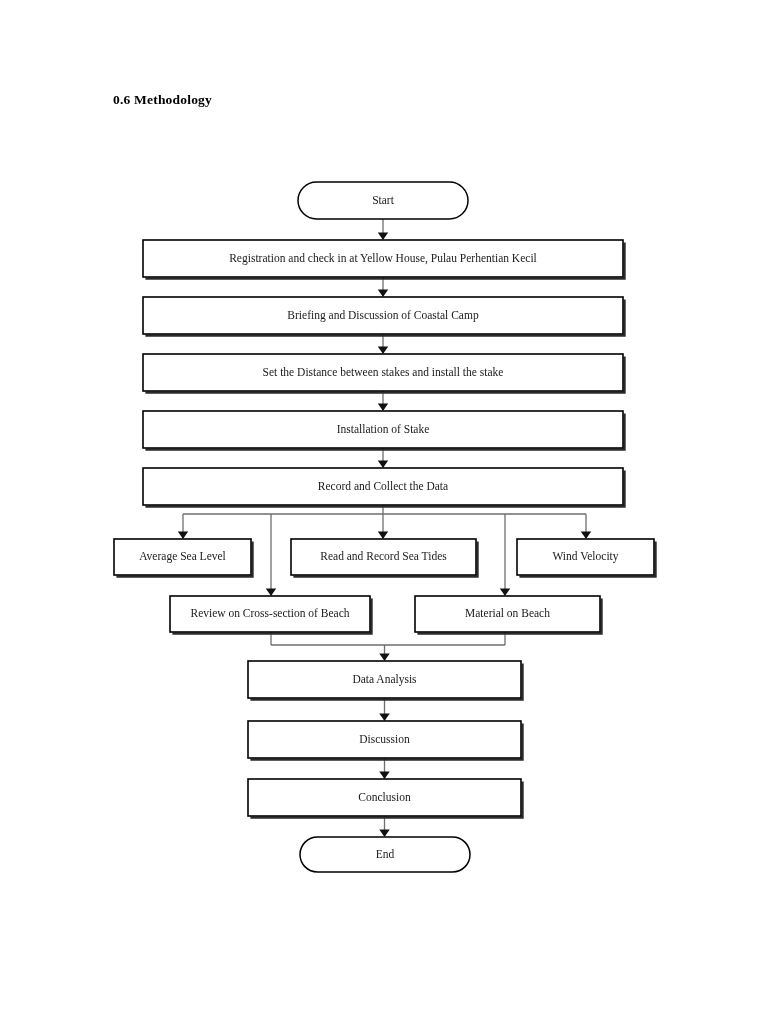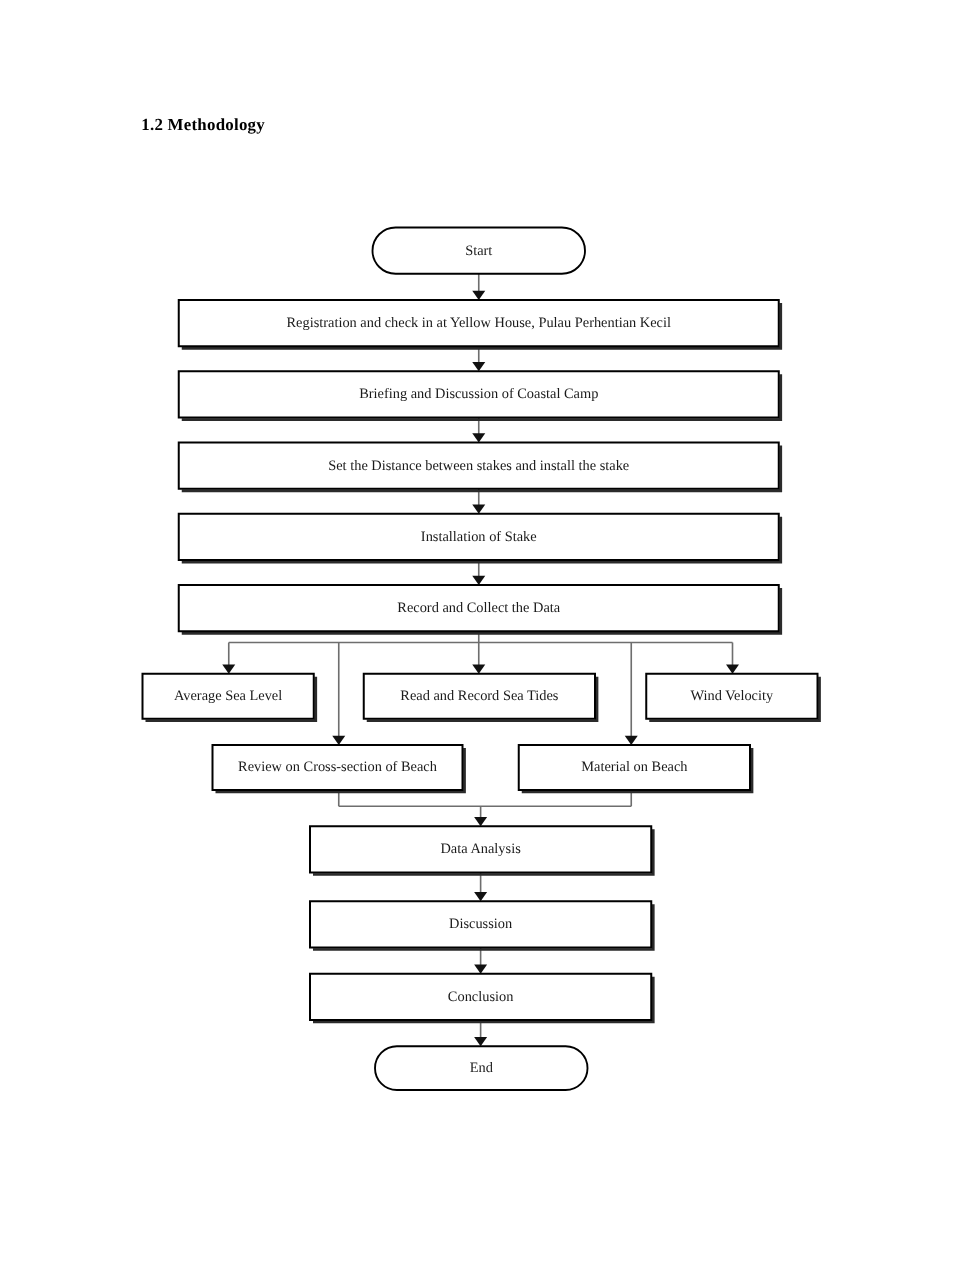--- a/index.html
+++ b/index.html
@@ -64,21 +64,21 @@
     stroke: #2b2b2b;
     stroke-width: 2.2;
     fill: none;
   }
 </style>
 </head>
 <body>
 
 <div id="page">
 
-  <div id="section-title">1.2 Methodology</div>
+  <div id="section-title">0.6 Methodology</div>
 
   <svg id="flow-svg" viewBox="0 0 768 1024">
     <g id="connectors-layer">
         <line x1="383" y1="219" x2="383" y2="239" class="conn-line"></line>
         <path d="M 377.8 232.5 L 388.2 232.5 L 383 240 Z" class="conn-head"></path>
         <line x1="383" y1="277" x2="383" y2="296" class="conn-line"></line>
         <path d="M 377.8 289.5 L 388.2 289.5 L 383 297 Z" class="conn-head"></path>
         <line x1="383" y1="334" x2="383" y2="353" class="conn-line"></line>
         <path d="M 377.8 346.5 L 388.2 346.5 L 383 354 Z" class="conn-head"></path>
         <line x1="383" y1="391" x2="383" y2="410" class="conn-line"></line>

